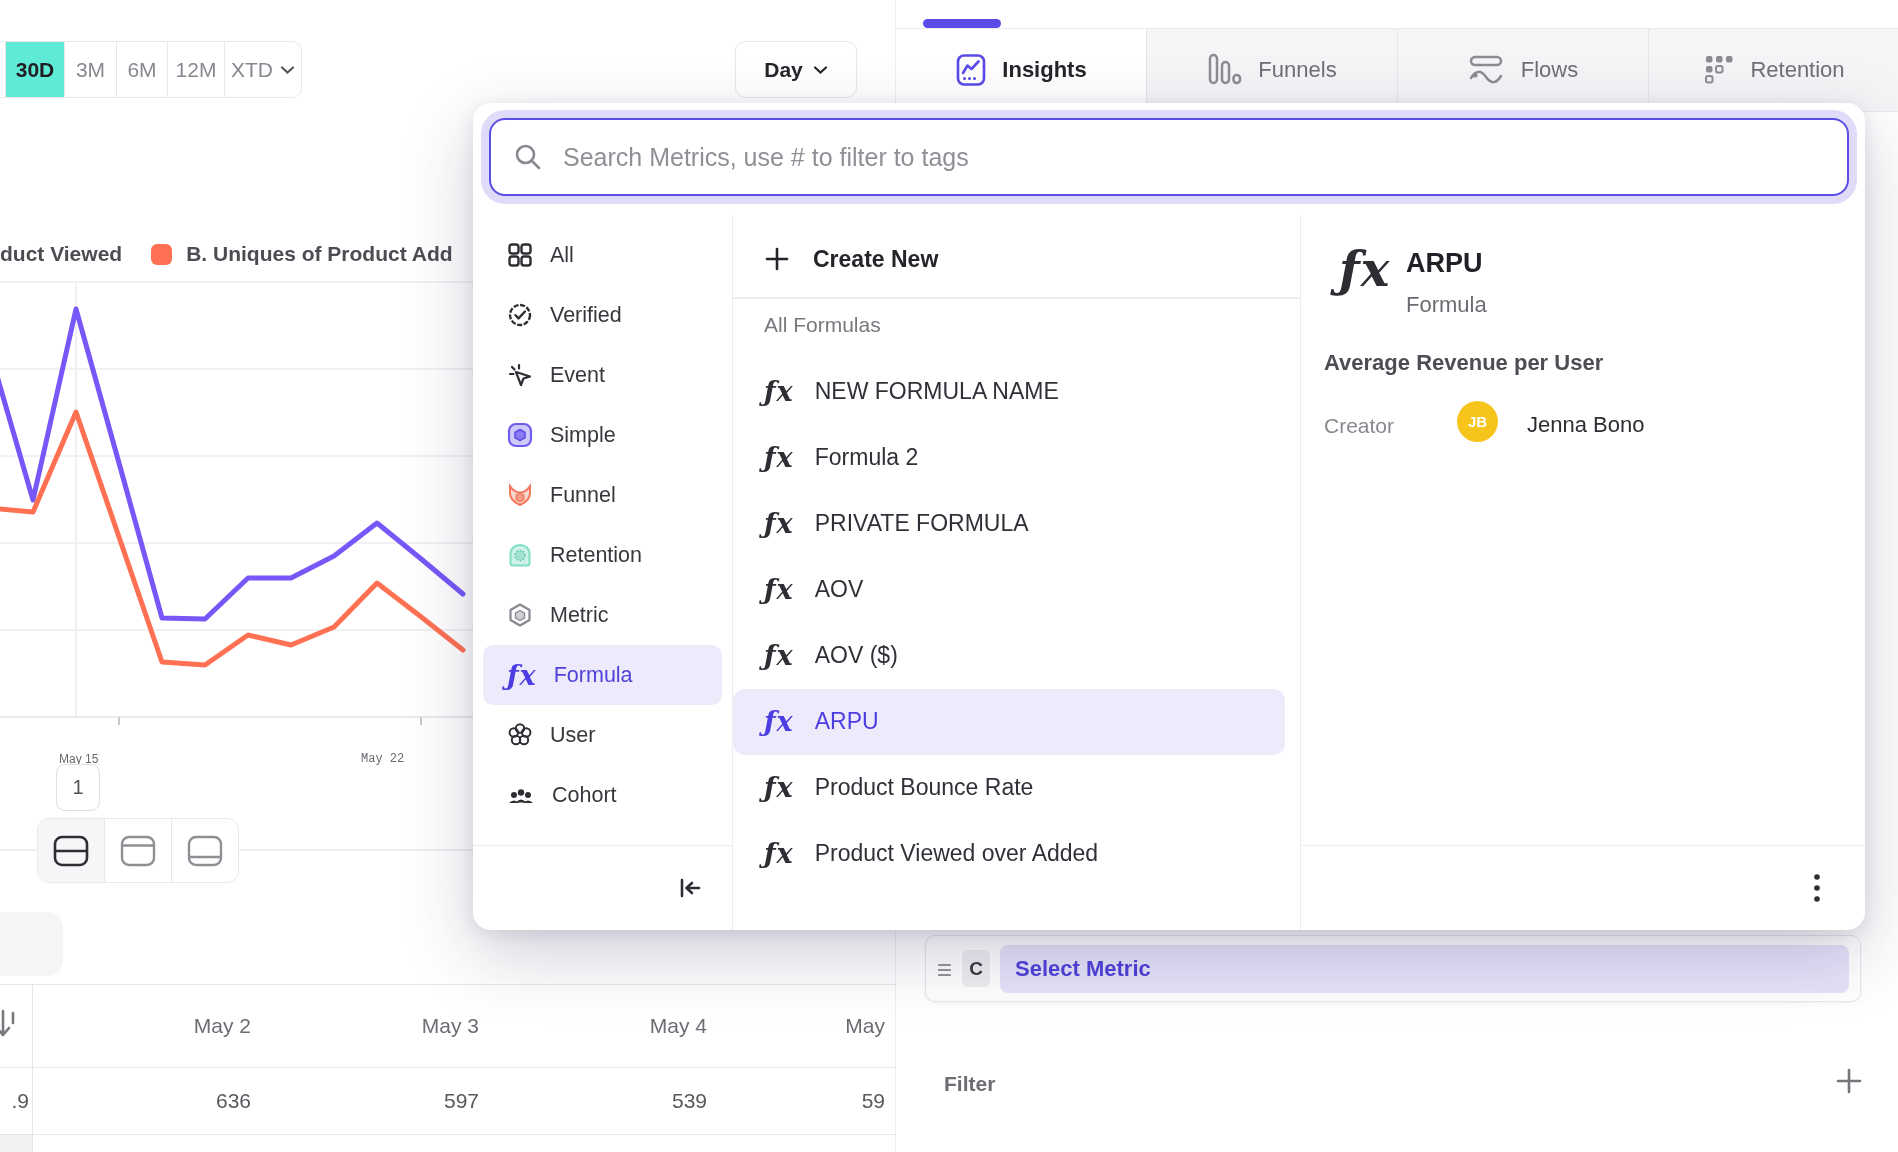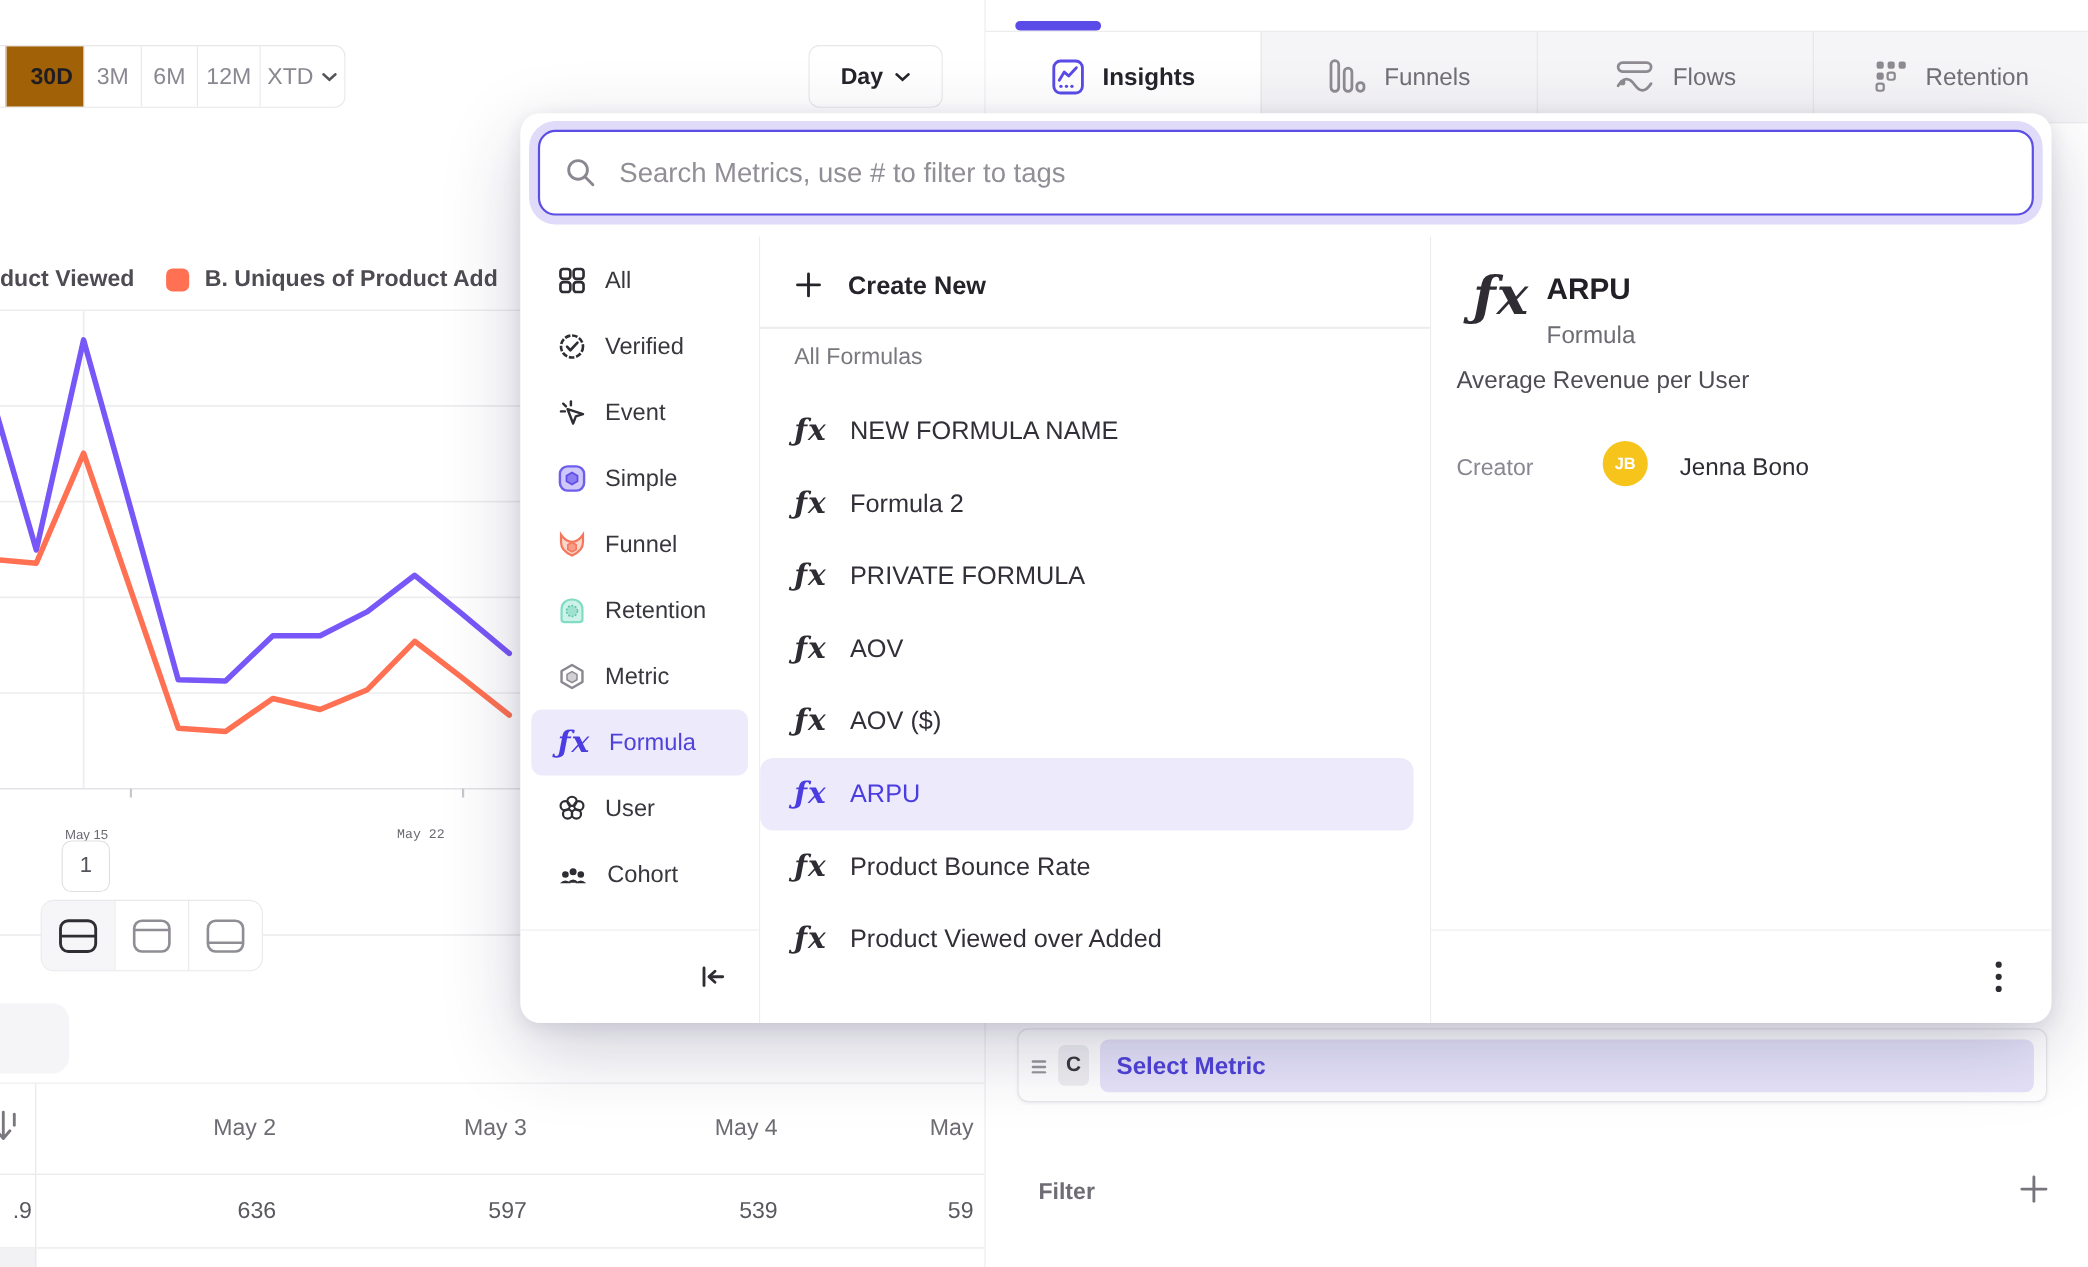--- a/index.html
+++ b/index.html
@@ -6,21 +6,21 @@
   .stage{position:relative;width:1898px;height:1152px;background:#fff;overflow:hidden;
          font-family:"Liberation Sans",sans-serif;color:#2f2d33;}
   .abs{position:absolute;}
 
   
   .range-group{left:-58px;top:41px;height:55px;display:flex;background:#fff;
                border:1.5px solid #E8E7EA;border-radius:10px;overflow:hidden;}
   .range-btn{display:flex;align-items:center;justify-content:center;font-size:21px;
              color:#8A8790;border-left:1.5px solid #E8E7EA;cursor:default;gap:7px;}
   .range-btn:first-child{border-left:none;}
-  .range-btn.sel{background:#a16207;color:#1F1D23;font-weight:bold;padding-left:12px;}
+  .range-btn.sel{background:#5eead4;color:#1F1D23;font-weight:bold;}
   .day-btn{left:735px;top:41px;width:120px;height:55px;border:1.5px solid #E8E7EA;border-radius:10px;
            display:flex;align-items:center;justify-content:center;gap:10px;font-size:21px;
            font-weight:bold;color:#26242A;background:#fff;}
 
   
   .legend{left:0;top:238px;width:472px;height:32px;display:flex;align-items:center;overflow:hidden;}
   .legend .t{font-size:21px;font-weight:bold;color:#4E4B53;white-space:nowrap;}
   .legend .chip{width:21px;height:21px;border-radius:6px;margin:0 14px 0 29px;flex:none;}
   .xticklabel{top:752px;width:120px;text-align:left;font-size:12px;color:#6B6870;}
   .page-badge{left:56px;top:764px;width:42px;height:45px;border:1.5px solid #DFDEE2;border-radius:9px;
@@ -66,21 +66,21 @@
   
   .dropdown{left:473px;top:103px;width:1392px;height:827px;background:#fff;border-radius:18px;
             box-shadow:0 24px 70px rgba(40,35,80,.22),0 4px 16px rgba(40,35,80,.10);z-index:5;}
   .search{position:absolute;left:16px;right:16px;top:15px;height:78px;border:2.5px solid #5B4EE4;
           border-radius:16px;background:#fff;box-shadow:0 0 0 8px #DFDBF8;display:flex;align-items:center;
           gap:19px;padding:0 23px;box-sizing:border-box;}
   .search input{border:none;outline:none;flex:1;font-size:25px;color:#3a383e;background:transparent;
                 font-family:"Liberation Sans",sans-serif;}
   .search input::placeholder{color:#918E96;}
   .dd-body{position:absolute;left:0;right:0;top:112px;bottom:0;display:flex;}
-  .side{width:218px;flex:none;border-right:1.5px solid #EDECEF;box-sizing:border-box;position:relative;
+  .side{width:260px;flex:none;border-right:1.5px solid #EDECEF;box-sizing:border-box;position:relative;
         padding-top:10px;}
   .side-item{height:60px;display:flex;align-items:center;gap:17px;padding-left:24px;margin:0 10px;
              font-size:21.5px;font-weight:500;color:#39373D;border-radius:10px;}
   .side-item.sel{background:#EDEAFB;color:#4F42D9;}
   .side-foot{position:absolute;left:0;right:0;bottom:0;height:85px;border-top:1.5px solid #EDECEF;
              display:flex;align-items:center;justify-content:flex-end;padding-right:28px;box-sizing:border-box;}
   .listcol{flex:1;position:relative;padding-top:14px;overflow:hidden;}
   .create-row{height:60px;display:flex;align-items:center;gap:23px;padding-left:31px;font-size:23px;
               font-weight:bold;color:#26242A;}
   .list-divider{height:1.5px;background:#EDECEF;margin-top:8px;}
@@ -88,21 +88,21 @@
   .f-item{height:66px;display:flex;align-items:center;gap:21px;padding-left:31px;font-size:23px;
           font-weight:500;color:#332F38;}
   .f-item.sel{background:#EDEAFB;border-radius:12px;margin-right:15px;color:#4C3DE2;}
   .fx{font-family:"DejaVu Serif",serif;font-style:italic;font-weight:bold;font-size:27px;line-height:1;
       color:#2F2D33;letter-spacing:1px;flex:none;}
   .f-item.sel .fx, .side-item.sel .fx{color:#4C3DE2;}
   .detail{width:565px;flex:none;border-left:1.5px solid #EDECEF;box-sizing:border-box;position:relative;}
   .detail .fx.big{position:absolute;left:38px;top:30px;font-size:48px;}
   .d-title{position:absolute;left:105px;top:33px;font-size:27px;font-weight:bold;color:#222026;}
   .d-type{position:absolute;left:105px;top:77px;font-size:22px;color:#6E6B72;}
-  .d-desc{position:absolute;left:23px;top:118px;font-size:22px;color:#4F4C54;}
+  .d-desc{position:absolute;left:23px;top:135px;font-size:22px;color:#4F4C54;font-weight:bold;}
   .d-creator{position:absolute;left:23px;top:199px;font-size:21px;color:#8A8790;}
   .avatar{position:absolute;left:156px;top:186px;width:41px;height:41px;border-radius:50%;
           display:flex;align-items:center;justify-content:center;font-size:15px;font-weight:bold;color:#fff;}
   .d-name{position:absolute;left:226px;top:197px;font-size:22px;color:#2F2D33;}
   .detail-foot{position:absolute;left:0;right:0;bottom:0;height:85px;border-top:1.5px solid #EDECEF;
                display:flex;align-items:center;justify-content:flex-end;padding-right:44px;box-sizing:border-box;}
   svg{display:block;}
 </style>
 </head>
 <body>

